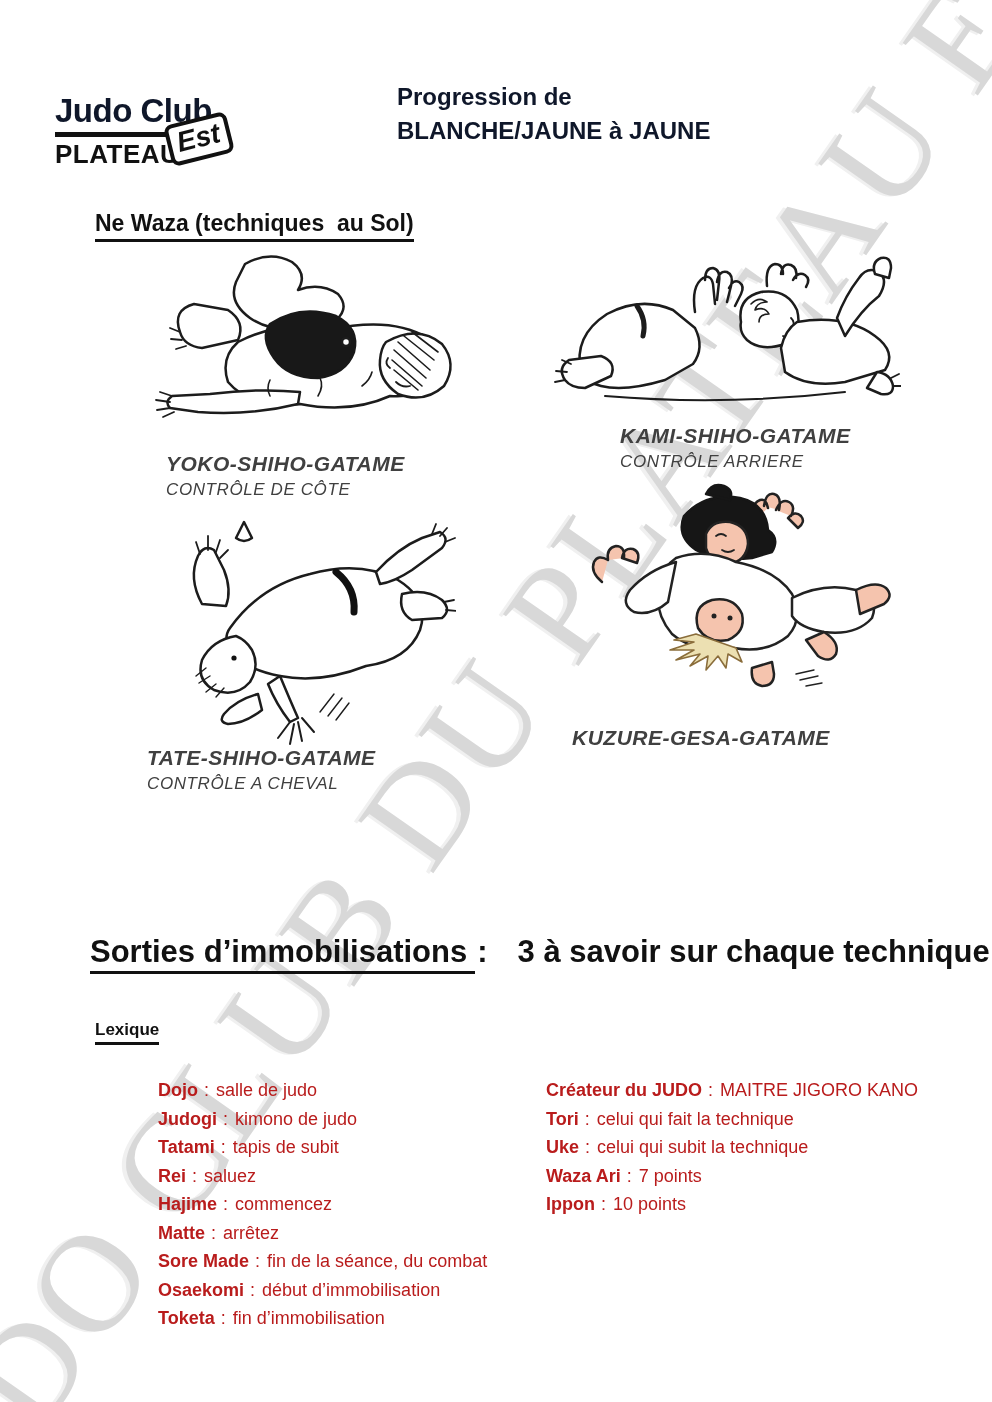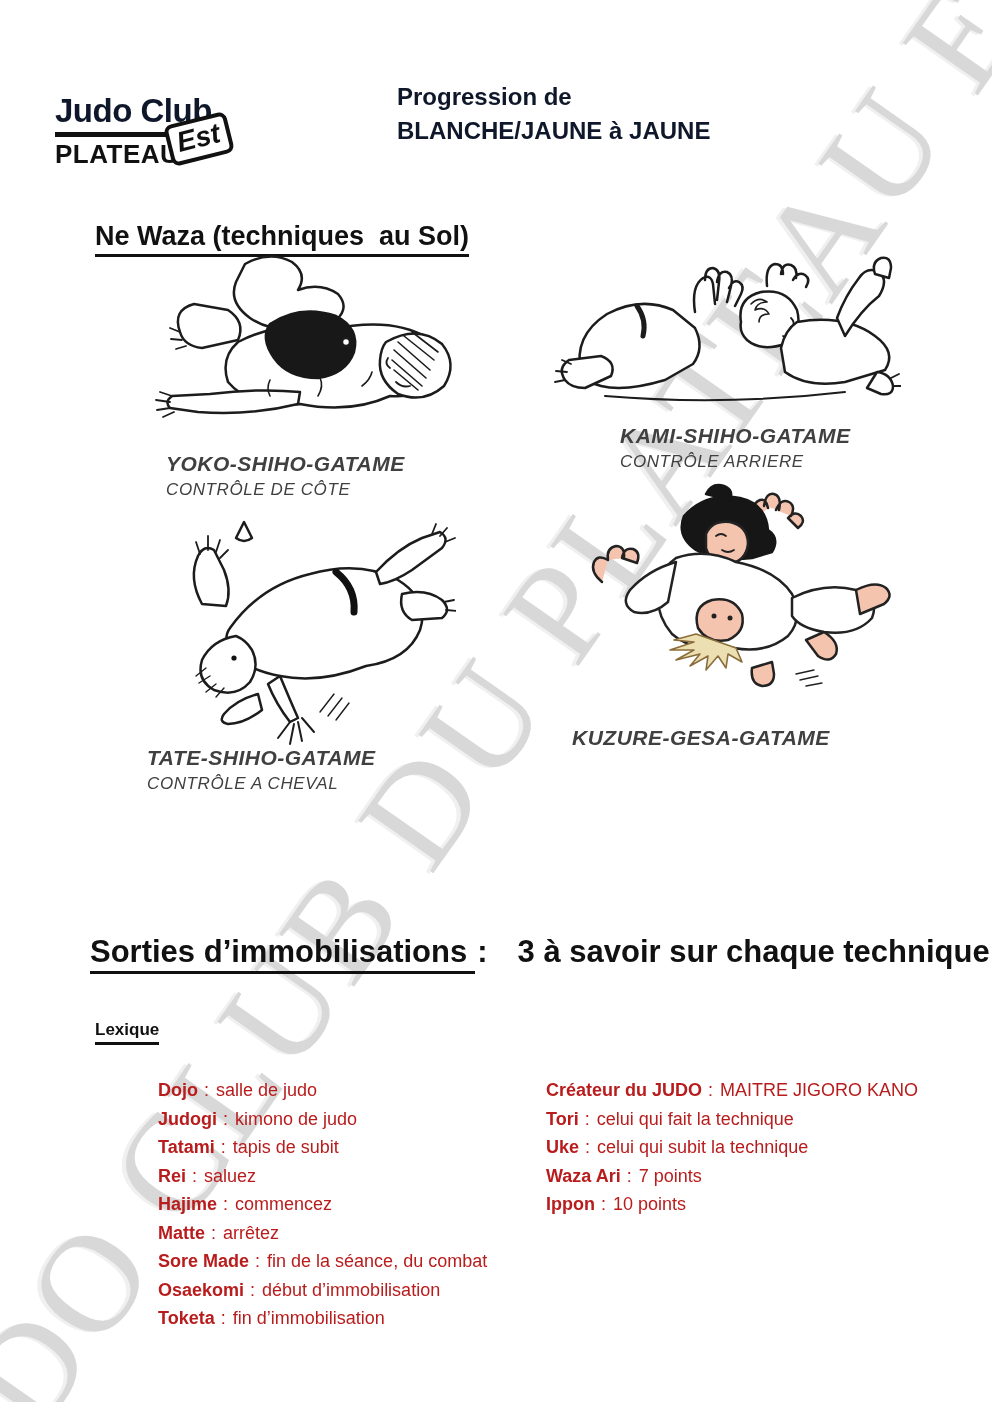--- a/index.html
+++ b/index.html
@@ -28,21 +28,21 @@
     border:4px solid #111;border-radius:8px;background:#fff;
     padding:0 6px 2px 6px;font-size:28px;font-weight:bold;font-style:italic;color:#111;
   }
   
   .title{position:absolute;left:397px;top:80px;font-size:24px;font-weight:bold;line-height:34px;color:#0f172a;}
   
   .heading{
     position:absolute;font-weight:bold;color:#111;
     border-bottom:3px solid #111;padding-bottom:2px;display:inline-block;white-space:pre;
   }
-  .heading-newaza{left:95px;top:221px;font-size:27px;}
+  .heading-newaza{left:95px;top:210px;font-size:23px;}
   .heading-lexique{left:95px;top:1020px;font-size:17px;}
   
   .illus{position:absolute;}
   .illus svg{display:block;}
   
   .caption{position:absolute;color:#404040;}
   .tech-name{font-size:21px;font-weight:bold;font-style:italic;letter-spacing:0.5px;white-space:nowrap;}
   .tech-control{font-size:17px;font-style:italic;letter-spacing:0.6px;margin-top:4px;white-space:nowrap;}
   .cap-yoko{left:166px;top:452px;}
   .cap-kami{left:620px;top:424px;}

